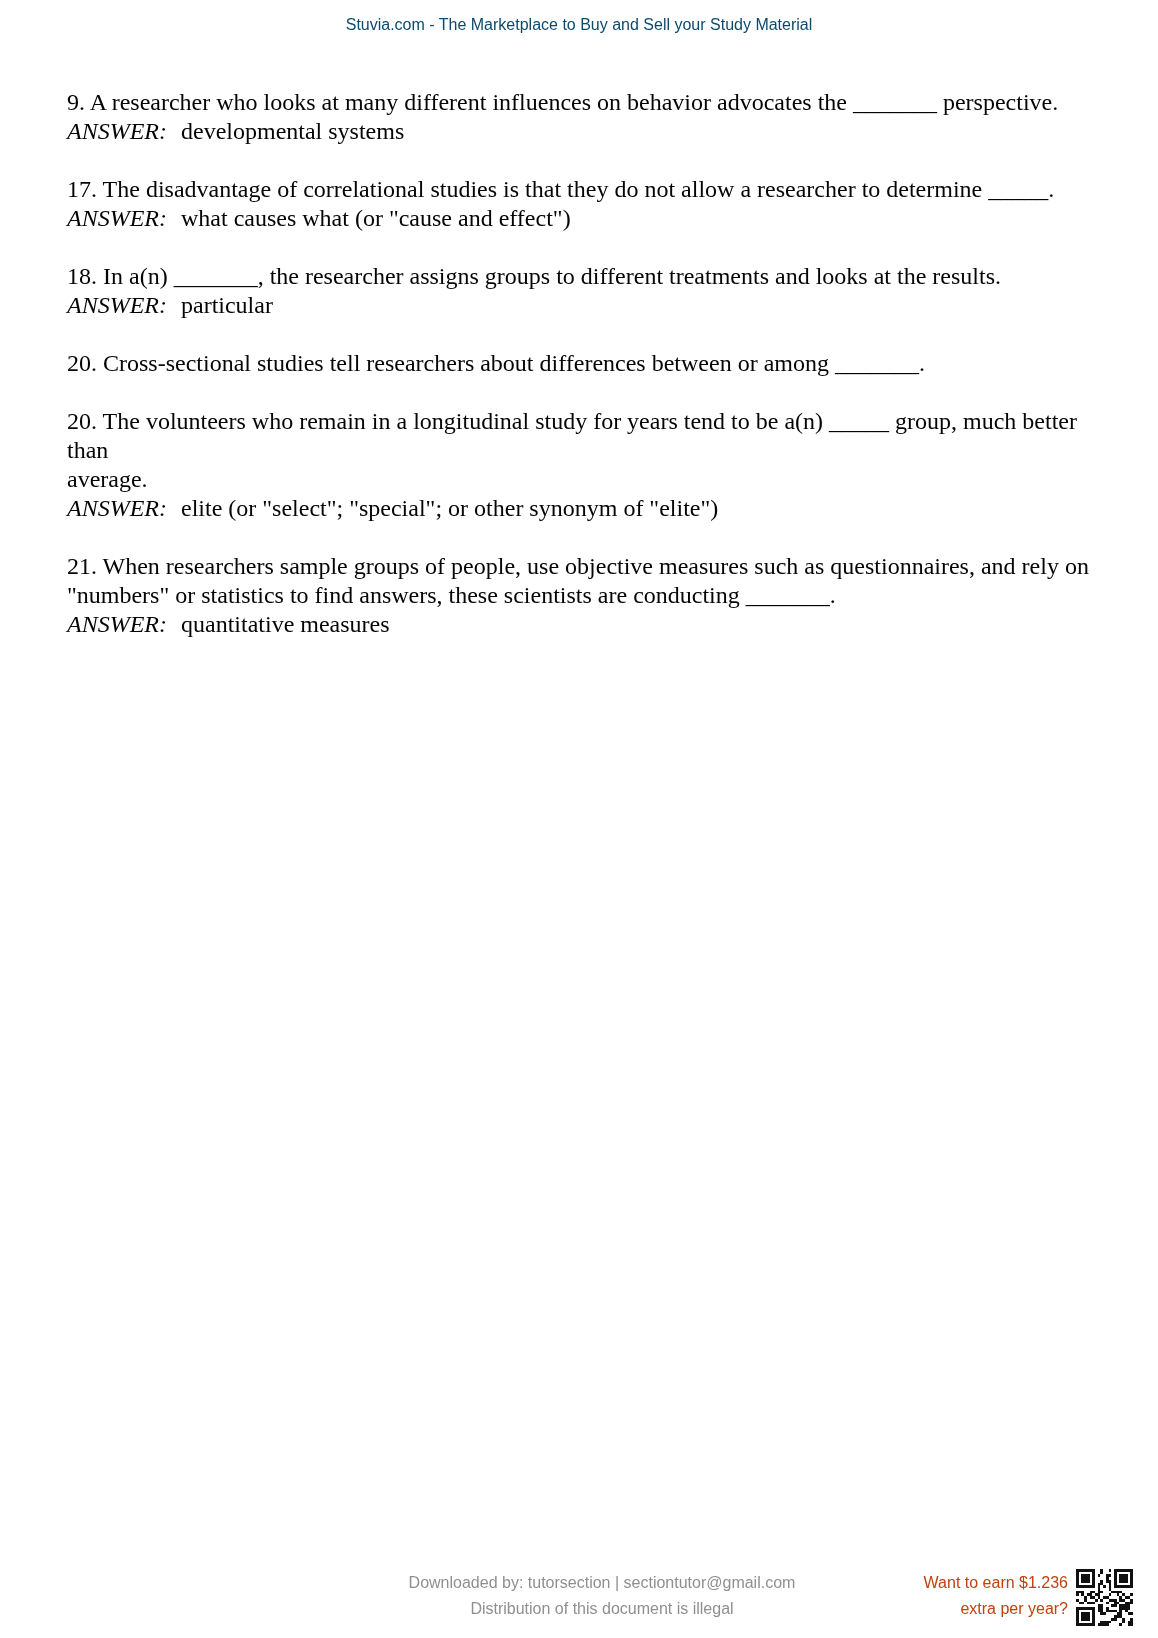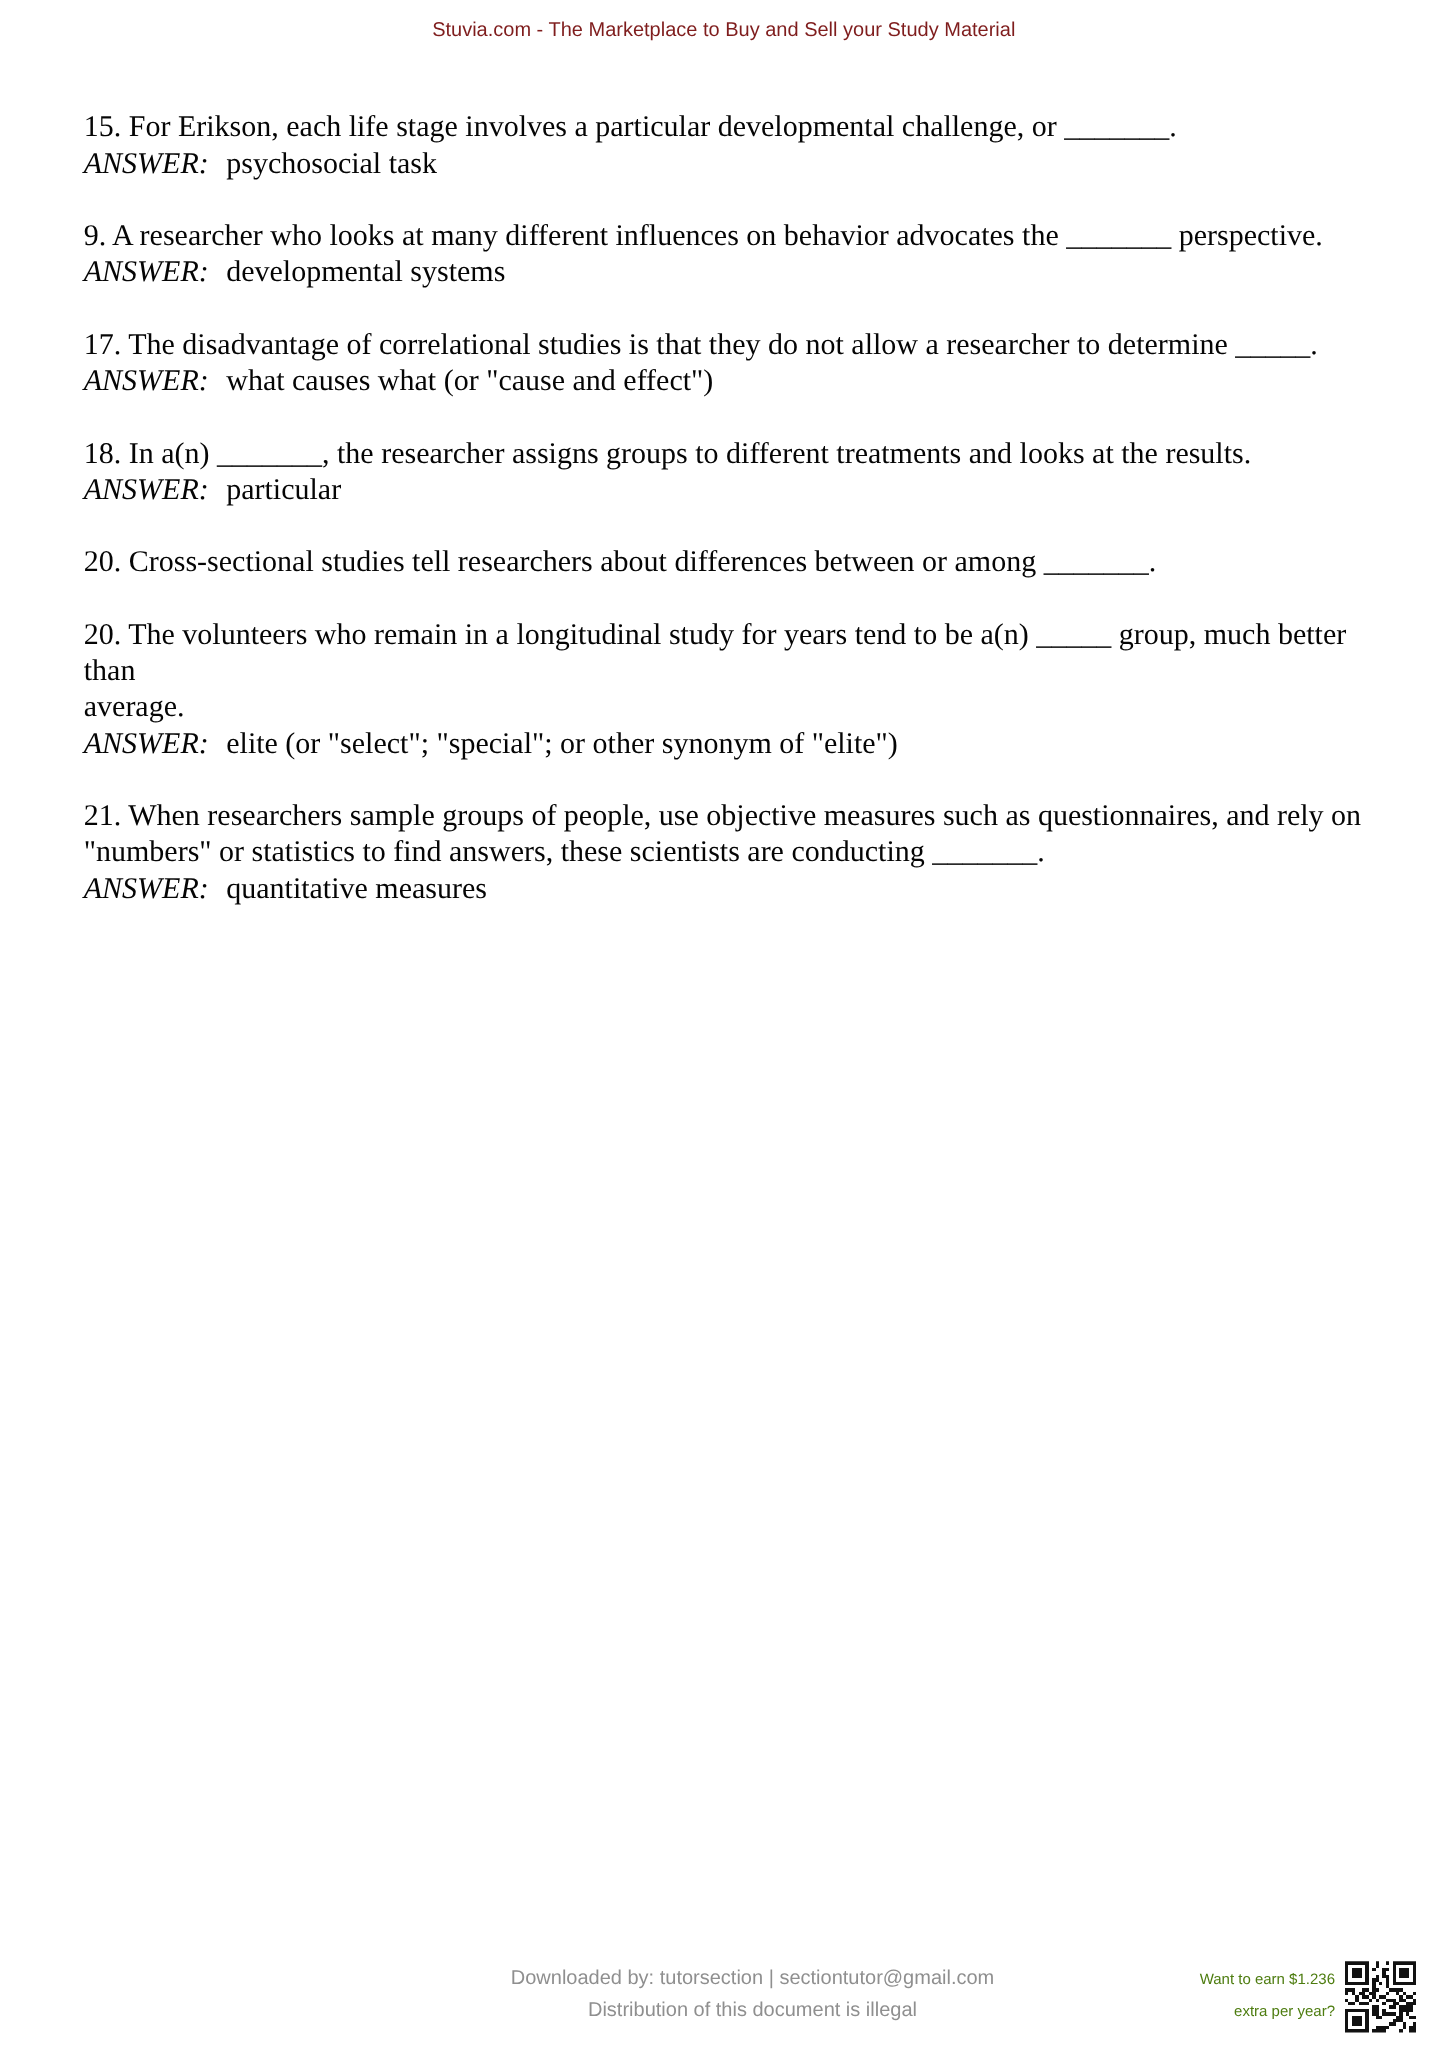--- a/index.html
+++ b/index.html
@@ -13,21 +13,21 @@
   }
   .header {
     position: absolute;
     top: 14px;
     left: 0;
     right: 0;
     text-align: center;
     font-family: "Liberation Sans", sans-serif;
     font-size: 16px;
     line-height: 22px;
-    color: #7f1d1d;
+    color: #0c4a6e;
   }
   .content {
     position: absolute;
     top: 88px;
     left: 67px;
     width: 1036px;
     font-size: 24px;
     line-height: 29px;
     color: #050505;
   }
@@ -52,47 +52,41 @@
     line-height: 26px;
     color: #8f8f8f;
   }
   .footer-center div { margin: 0; padding-left: 46px; }
   .footer-right {
     position: absolute;
     top: 1570px;
     right: 90px;
     text-align: right;
     font-family: "Liberation Sans", sans-serif;
-    font-size: 12px;
+    font-size: 16px;
     line-height: 26px;
-    color: #4d7c0f;
+    color: #c2410c;
   }
   .qr {
     position: absolute;
     top: 1569px;
     left: 1076px;
     width: 57px;
     height: 57px;
   }
   .qr svg { display: block; width: 100%; height: 100%; }
 </style>
 </head>
 <body>
 
 <div class="page">
 
   <div class="header">Stuvia.com - The Marketplace to Buy and Sell your Study Material</div>
 
   <div class="content">
-      <div class="qa-block">
-      <p class="question">15. For Erikson, each life stage involves a particular developmental challenge, or _______.</p>
-      <p class="answer">
-        <span class="answer-label">ANSWER:</span><span class="answer-text">psychosocial task</span>
-      </p>
-    </div>
       <div class="qa-block">
       <p class="question">9. A researcher who looks at many different influences on behavior advocates the _______ perspective.</p>
       <p class="answer">
         <span class="answer-label">ANSWER:</span><span class="answer-text">developmental systems</span>
       </p>
     </div>
       <div class="qa-block">
       <p class="question">17. The disadvantage of correlational studies is that they do not allow a researcher to determine _____.</p>
       <p class="answer">
         <span class="answer-label">ANSWER:</span><span class="answer-text">what causes what (or "cause and effect")</span>

